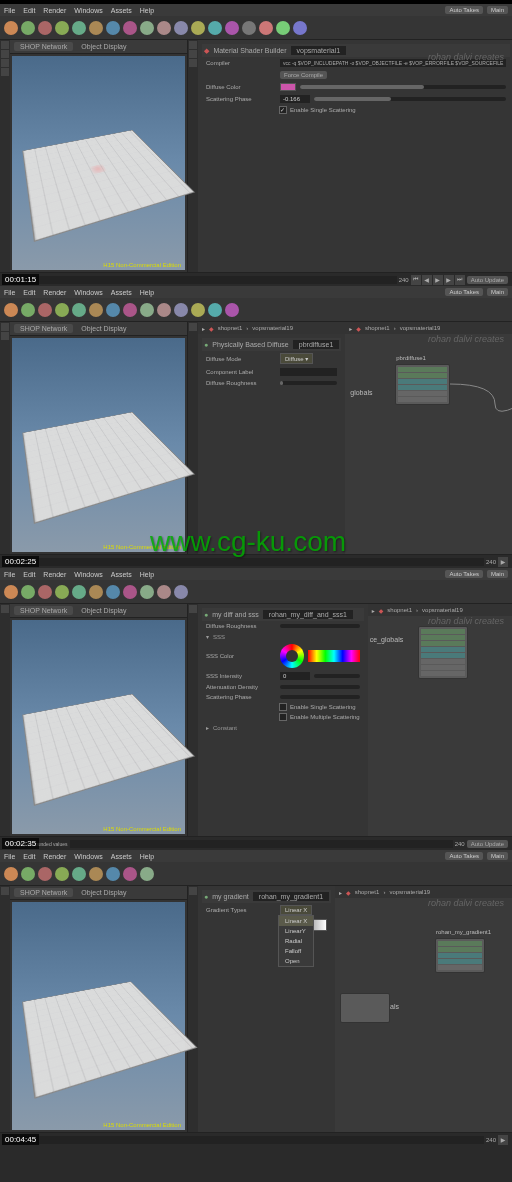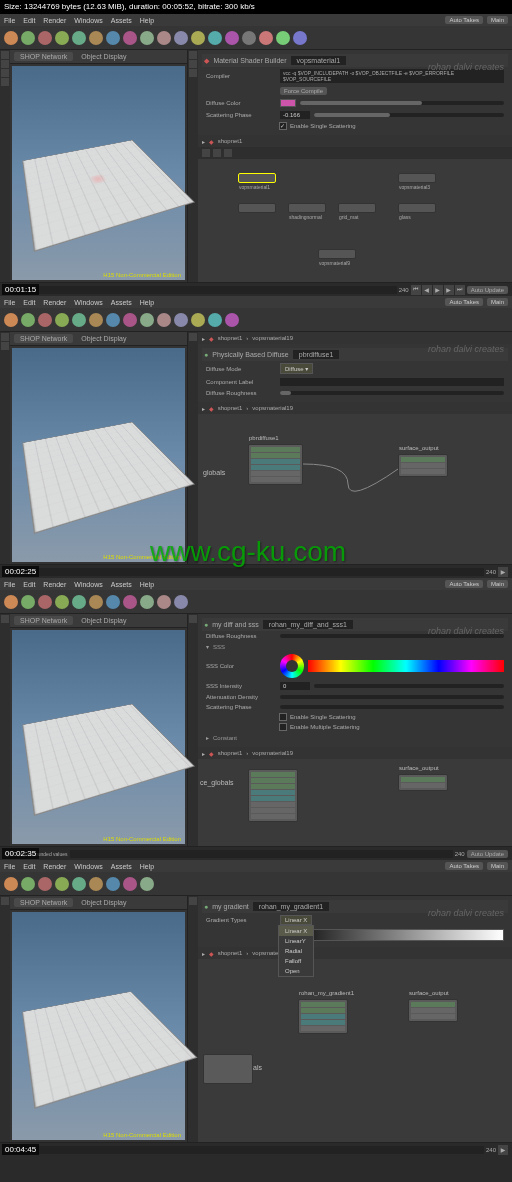--- a/index.html
+++ b/index.html
@@ -12,21 +12,21 @@
 .shelf { background: #353535; height: 24px; display: flex; align-items: center; padding: 0 4px; gap: 3px; border-bottom: 1px solid #222; }
 .shelf-icon { width: 14px; height: 14px; border-radius: 7px; display: inline-block; }
 .main-area { display: flex; height: 232px; }
 .left-panel { width: 178px; background: #333; border-right: 1px solid #222; display: flex; flex-direction: column; }
 .panel-header { background: #3a3a3a; height: 14px; display: flex; align-items: center; padding: 0 4px; gap: 8px; font-size: 7px; border-bottom: 1px solid #222; }
 .tab-active { background: #4a4a4a; padding: 1px 6px; border-radius: 2px; }
 .viewport { flex: 1; background: linear-gradient(180deg, #4a6a8a 0%, #6a8aaa 50%, #8a9aaa 100%); position: relative; margin: 2px; }
 .grid-plane { position: absolute; bottom: 20%; left: 10%; width: 80%; height: 55%; background: repeating-linear-gradient(90deg, rgba(200,200,200,0.8) 0px, rgba(200,200,200,0.8) 1px, rgba(220,220,220,0.85) 1px, rgba(220,220,220,0.85) 12px), repeating-linear-gradient(0deg, rgba(200,200,200,0.8) 0px, rgba(200,200,200,0.8) 1px, rgba(220,220,220,0.85) 1px, rgba(220,220,220,0.85) 10px); transform: perspective(200px) rotateX(50deg) rotateZ(-20deg); border: 1px solid #888; }
 .grid-plane.reddish .grid-center { position: absolute; top: 45%; left: 45%; width: 10%; height: 10%; background: radial-gradient(circle, rgba(255,100,100,0.3), transparent); }
 .watermark-yellow { position: absolute; bottom: 2px; right: 4px; font-size: 6px; color: #dd0; }
-.right-panel { flex: 1; display: flex; flex-direction: column; background: #333; }
+.right-panel { flex: 1; display: flex; background: #333; }
 .right-top { flex: 0 0 auto; background: #353535; }
 .param-panel { padding: 4px; font-size: 7px; }
 .param-header { display: flex; align-items: center; gap: 4px; padding: 2px; background: #3a3a3a; }
 .param-row { display: flex; align-items: center; gap: 4px; padding: 2px 4px; }
 .param-label { width: 70px; font-size: 6px; color: #aaa; }
 .param-slider { flex: 1; height: 4px; background: #222; position: relative; border-radius: 2px; }
 .param-slider-fill { height: 100%; background: #666; border-radius: 2px; }
 .param-input { background: #222; color: #ccc; padding: 1px 3px; font-size: 6px; width: 30px; border: none; }
 .color-swatch { width: 16px; height: 8px; border: 1px solid #555; }
 .checkbox-row { display: flex; align-items: center; gap: 3px; font-size: 6px; padding: 1px 4px; }
@@ -59,21 +59,20 @@
 .dropdown-list { background: #3a3a3a; border: 1px solid #555; position: absolute; font-size: 6px; }
 .dropdown-item { padding: 2px 6px; color: #ccc; }
 .dropdown-item.highlight { background: #5a5a4a; }
 .vtool { width: 10px; background: #2e2e2e; display: flex; flex-direction: column; gap: 1px; padding: 1px; }
 .vtool-btn { width: 8px; height: 8px; background: #444; }
 </style>
 </head>
 <body>
 
 <div class="file-info">
-  <div>Size: 13244769 bytes (12.63 MiB), duration: 00:05:52, bitrate: 300 kb/s</div>
 </div>
 
 <div class="frame">
   <div class="menu-bar">
     <span>File</span>
     <span>Edit</span>
     <span>Render</span>
     <span>Windows</span>
     <span>Assets</span>
     <span>Help</span>

